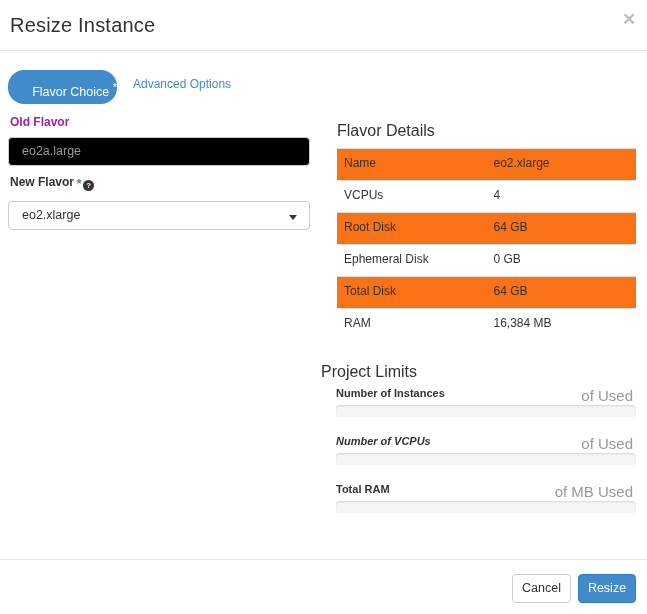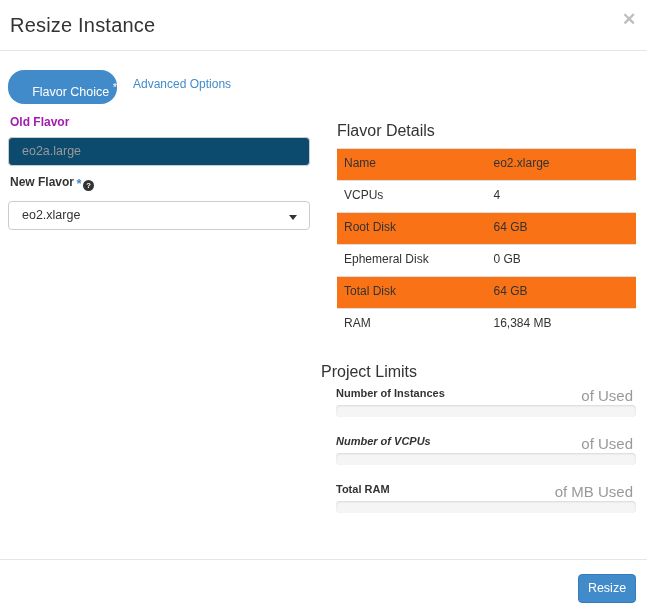--- a/index.html
+++ b/index.html
@@ -11,21 +11,21 @@
 .close { position:absolute; left:622px; top:11px; font-size:17px; font-weight:bold; color:#bfbfbf; line-height:17px; }
 .hr1 { position:absolute; left:0; top:50px; width:647px; height:1px; background:#e5e5e5; }
 
 
 .pill { position:absolute; left:8px; top:70px; width:109px; height:34px; background:#428bca; border-radius:16px; color:#fff; font-size:12.5px; text-align:right; line-height:34px; }
 .pill sup { font-size:11px; }
 .adv { position:absolute; left:133px; top:70px; height:34px; line-height:28px; color:#428bca; font-size:12px; }
 
 
 .lbl1 { position:absolute; left:10px; top:115px; font-size:12px; font-weight:bold; color:#a21caf; }
-.inp { position:absolute; left:8px; top:137px; width:302px; height:29px; background:#0c4a6e; border:1px solid #ccc; border-radius:4px; color:#999; font-size:12.5px; line-height:27px; padding-left:13px; }
+.inp { position:absolute; left:8px; top:137px; width:302px; height:29px; background:#000000; border:1px solid #ccc; border-radius:4px; color:#999; font-size:12.5px; line-height:27px; padding-left:13px; }
 .lbl2 { position:absolute; left:10px; top:175px; font-size:12px; font-weight:bold; color:#333; }
 .req { position:absolute; left:76.5px; top:176px; font-size:13px; font-weight:bold; color:#428bca; }
 .qicon { position:absolute; left:83px; top:180px; display:block; } .qicon svg { display:block; }
 .sel { position:absolute; left:8px; top:201px; width:302px; height:29px; background:#fff; border:1px solid #ccc; border-radius:4px; color:#333; font-size:12.5px; line-height:27px; padding-left:13px; }
 .caret { position:absolute; left:280px; top:13px; width:0; height:0; border-left:4px solid transparent; border-right:4px solid transparent; border-top:5px solid #333; }
 
 
 .h4a { position:absolute; left:337px; top:122px; font-size:16px; color:#333; }
 .tbl { position:absolute; left:337px; top:148px; width:299px; border-collapse:collapse; font-size:12px; color:#333; }
 .tbl td { border-top:1px solid #ddd; height:32px; padding:0 7px 3px; width:50%; }
@@ -99,14 +99,15 @@
   <div class="pof" style="top:387px;">of Used</div>
   <div class="pbar" style="top:405px;"></div>
   <div class="plbl" style="top:435px;font-style:italic;">Number of VCPUs</div>
   <div class="pof" style="top:435px;">of Used</div>
   <div class="pbar" style="top:453px;"></div>
   <div class="plbl" style="top:483px;">Total RAM</div>
   <div class="pof" style="top:483px;">of MB Used</div>
   <div class="pbar" style="top:501px;"></div>
 
   <div class="hr2"></div>
+  <div class="btn btn-cancel">Cancel</div>
   <div class="btn btn-resize">Resize</div>
 </div>
 
 </body></html>

